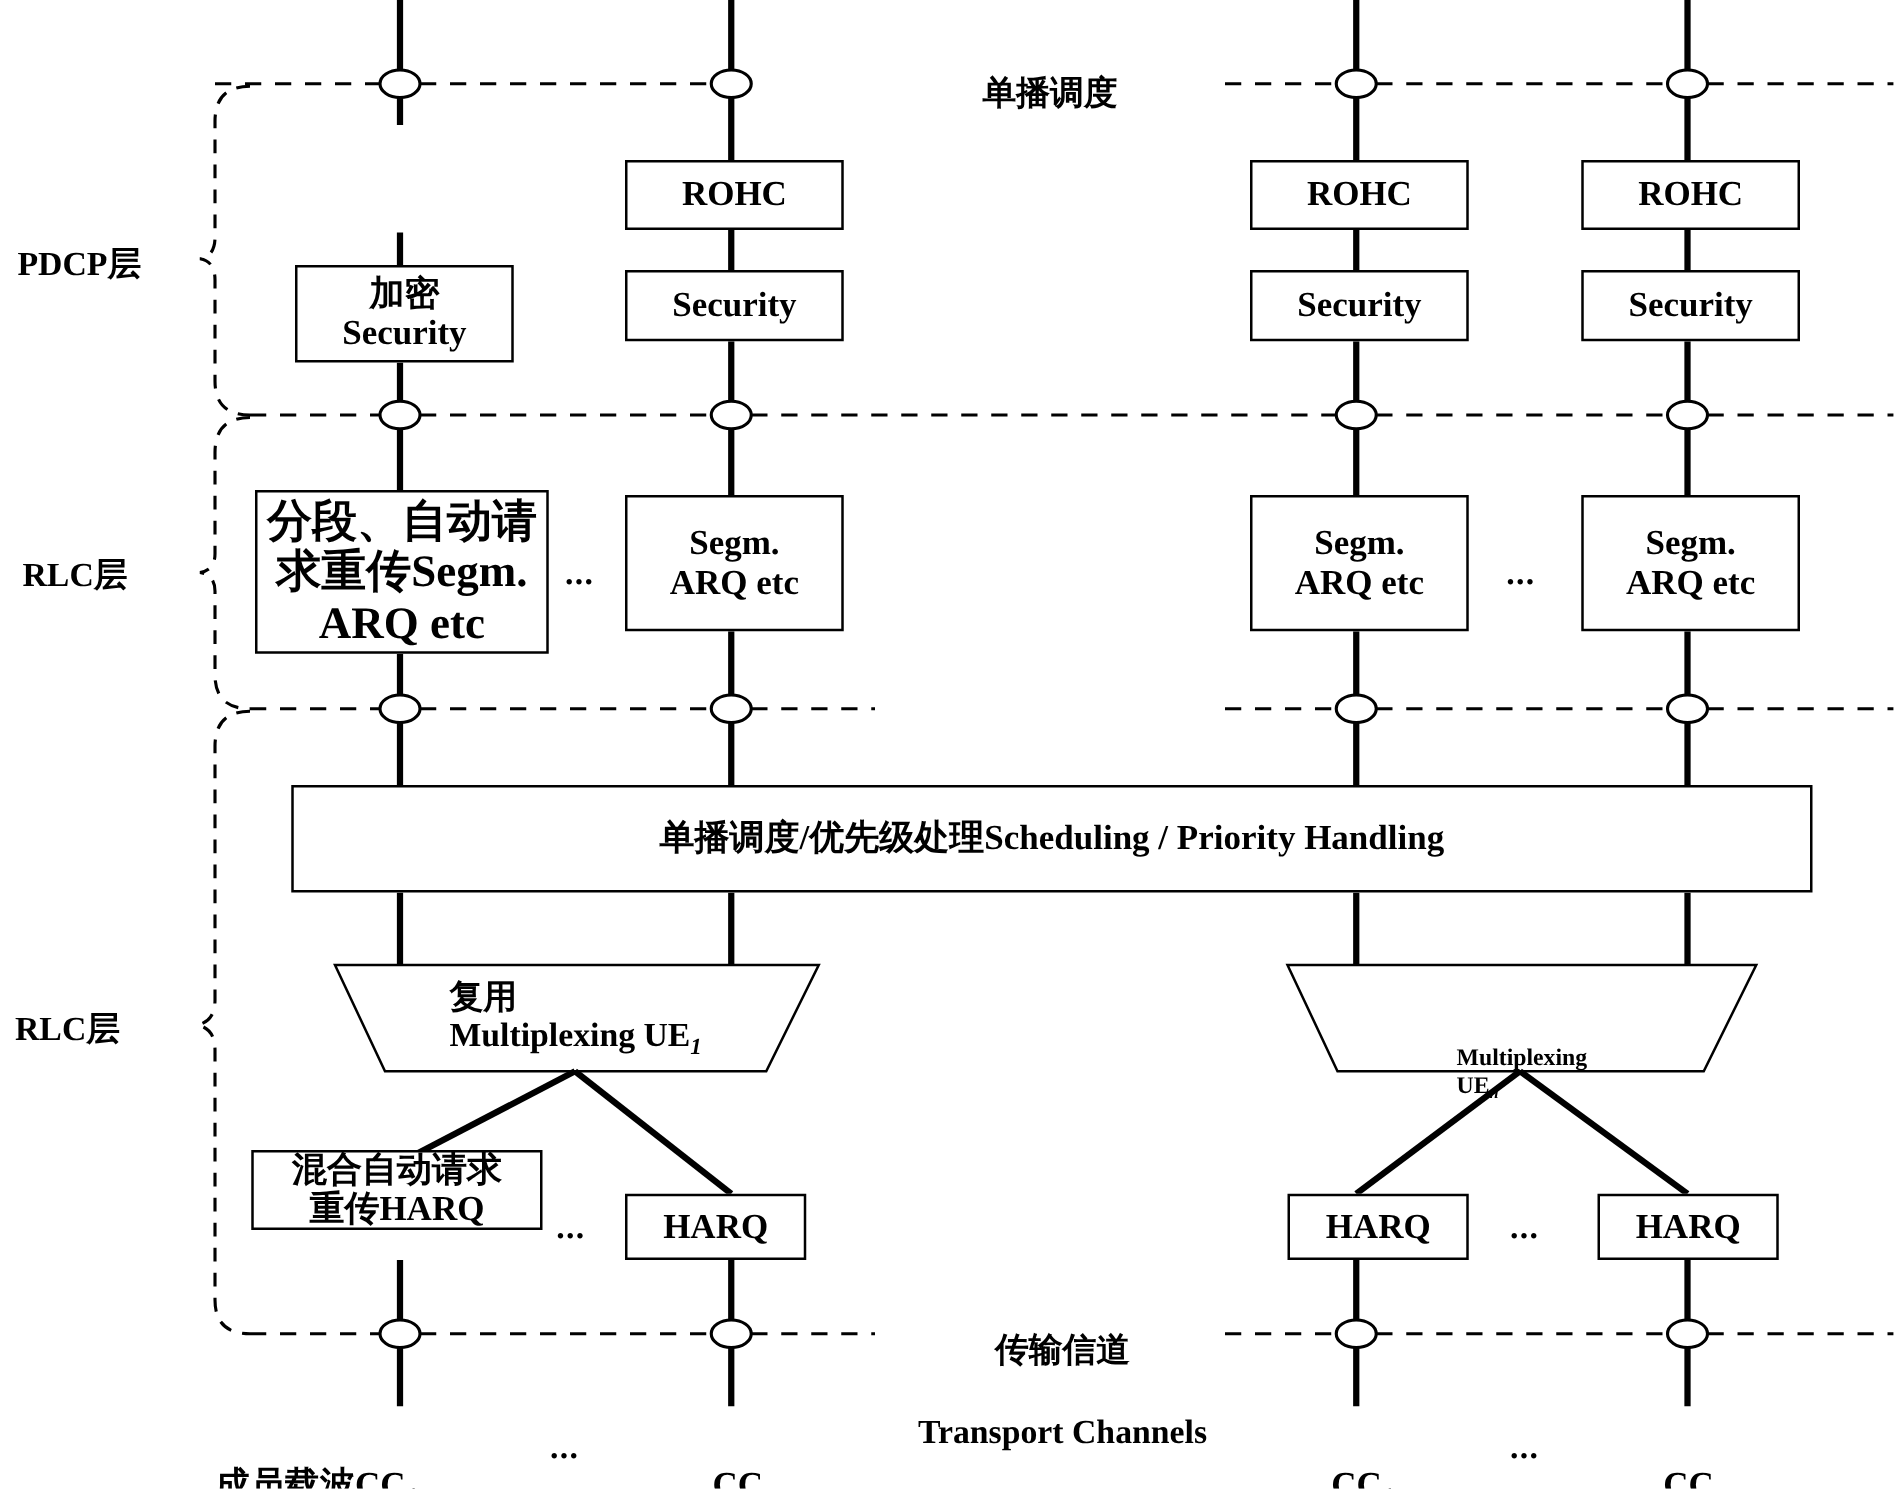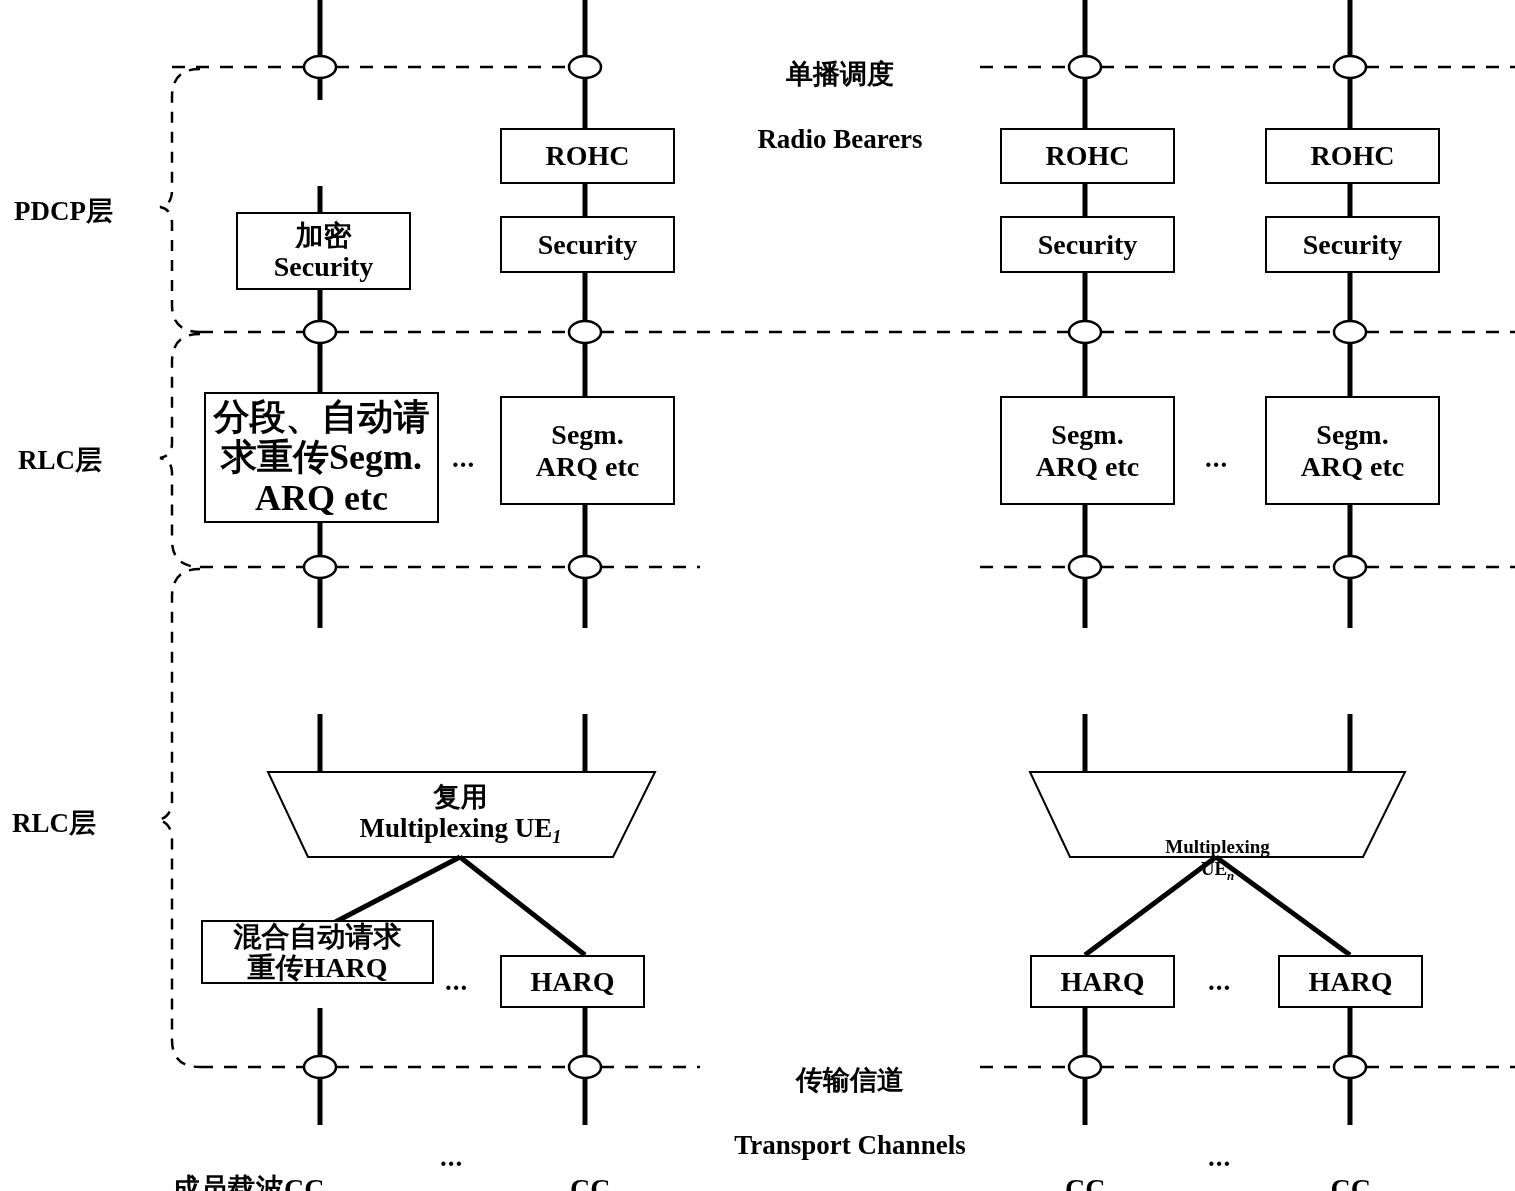--- a/index.html
+++ b/index.html
@@ -34,21 +34,20 @@
     color: #000;
     line-height: 1.12;
     white-space: pre-line;
     z-index: 5;
   }
   .trap-label {
     position: absolute;
     display: flex;
     align-items: center;
     justify-content: center;
-    text-align: center;
     font-weight: bold;
     color: #000;
     line-height: 1.14;
     white-space: pre-line;
     z-index: 6;
   }
   .free-label {
     position: absolute;
     color: #000;
     font-weight: bold;
@@ -221,20 +220,21 @@
 
   <div class="node-box" style="left:500px; top:396px; width:175px; height:109px; font-size:28px;">Segm.
 ARQ etc</div>
 
   <div class="node-box" style="left:1000px; top:396px; width:175px; height:109px; font-size:28px;">Segm.
 ARQ etc</div>
 
   <div class="node-box" style="left:1265px; top:396px; width:175px; height:109px; font-size:28px;">Segm.
 ARQ etc</div>
 
+  <div class="node-box" style="left:233px; top:628px; width:1217px; height:86px; font-size:28px;">单播调度/优先级处理Scheduling / Priority Handling</div>
 
   <div class="trap-label" style="left:288px; top:778px; width:345px; height:75px; font-size:27px;">
     <span><span>复用
 Multiplexing UE</span><sub>1</sub></span>
   </div>
 
   <div class="trap-label" style="left:1050px; top:822px; width:335px; height:75px; font-size:19px;">
     <span><span>Multiplexing
 UE</span><sub>n</sub></span>
   </div>
@@ -254,21 +254,20 @@
   <div class="dots" style="left:1208px; top:966px;">...</div>
   <div class="dots" style="left:440px; top:1142px;">...</div>
   <div class="dots" style="left:1208px; top:1142px;">...</div>
 
   <div class="layer-label" style="left:14px; top:193px;">PDCP层</div>
   <div class="layer-label" style="left:18px; top:442px;">RLC层</div>
   <div class="layer-label" style="left:12px; top:805px;">RLC层</div>
 
   <div class="free-label" style="left:690px; top:26px; width:300px; font-size:27px;">
     <div>单播调度</div>
-    <div>Radio Bearers</div>
   </div>
 
 
   <div class="free-label" style="left:700px; top:1032px; width:300px; font-size:27px;">
     <div>传输信道</div>
     <div>Transport Channels</div>
   </div>
 
   <div class="free-label" style="left:172px; top:1138px; width:300px; font-size:28px; text-align:left;">
     <span>成员载波CC</span><sub>1</sub>

